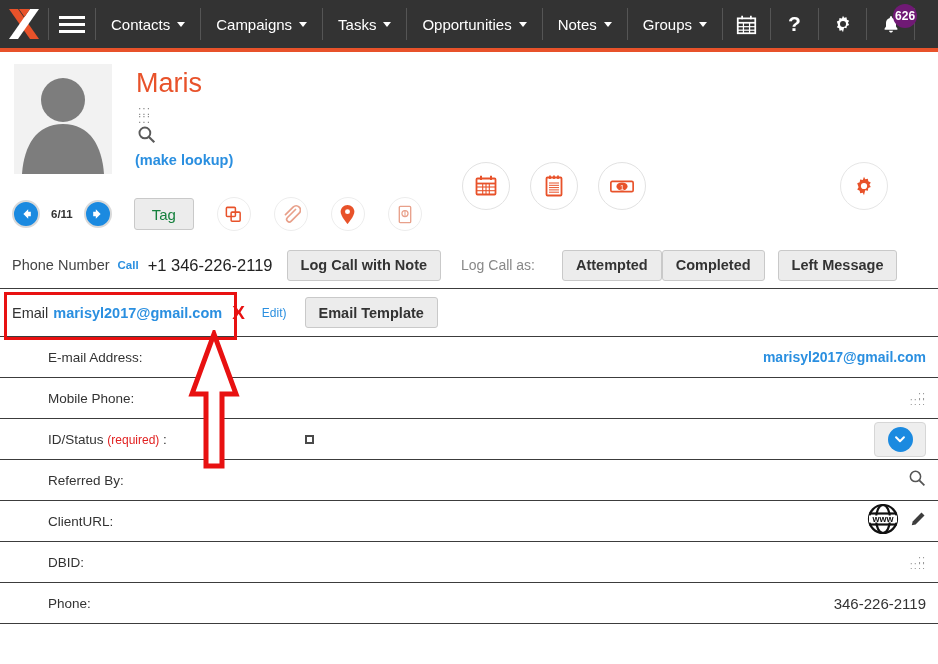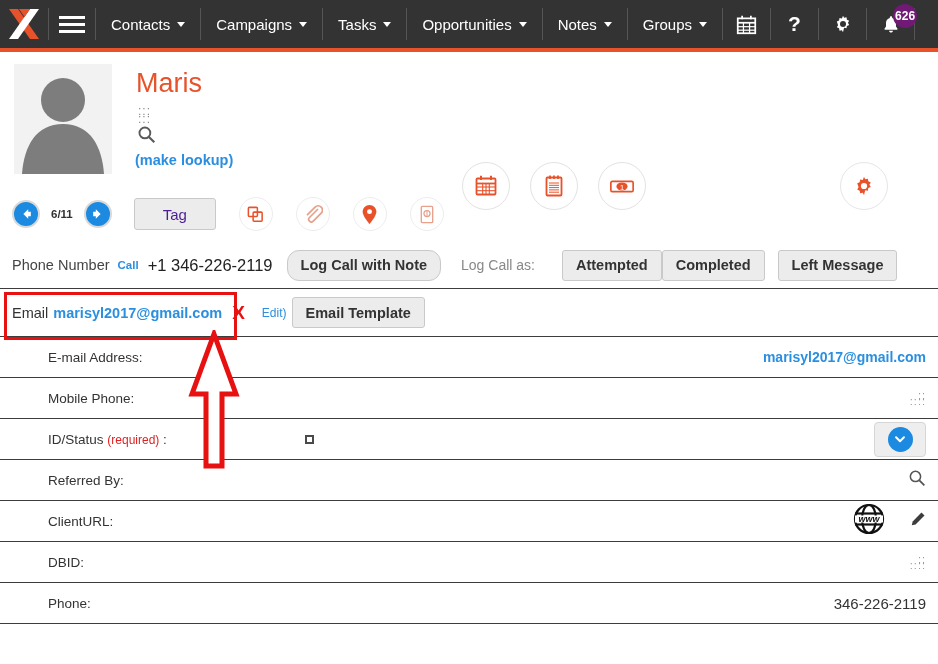--- a/index.html
+++ b/index.html
@@ -153,25 +153,25 @@
     cursor: pointer;
     flex: 0 0 auto;
   }
   .counter {
     font-size: 11.5px; font-weight: bold; color: #333;
     margin: 0 11px;
   }
   .tag-btn {
     margin-left: 22px;
     height: 32px;
-    padding: 0 28px;
+    padding: 0 17px;
     background: #ececec;
     border: 1px solid #c9c9c9;
     border-radius: 3px;
-    font-size: 15px; color: #4c1d95;
+    font-size: 15px; color: #15803d;
     display: flex; align-items: center;
     cursor: pointer;
   }
   .round-ico {
     width: 34px; height: 34px; border-radius: 50%;
     border: 1px solid #ededed;
     display: flex; align-items: center; justify-content: center;
     margin-left: 23px;
     background: #fff;
     cursor: pointer;
@@ -259,21 +259,21 @@
   .blue-circle {
     width: 25px; height: 25px; border-radius: 50%;
     background: #1b8ae0;
     display: flex; align-items: center; justify-content: center;
   }
   .sq-marker {
     position: absolute; left: 305px; top: 16px;
     width: 9px; height: 9px;
     border: 2px solid #4a4a4a;
   }
-  .url-icons { display: flex; align-items: center; gap: 24px; font-style: italic; }
+  .url-icons { display: flex; align-items: center; gap: 10px; }
 
   
   .anno-arrow {
     position: absolute;
     left: 186px; top: 330px;
     width: 56px; height: 140px;
     z-index: 20;
     pointer-events: none;
   }
 </style>
@@ -491,42 +491,42 @@
       <circle cx="9" cy="9" r="3.2" fill="none" stroke="#e8a08a" stroke-width="1.3"></circle>
       <line x1="9" y1="5.5" x2="9" y2="12.6" stroke="#e8a08a" stroke-width="1.1"></line>
     </svg>
   </div>
 </div>
 
 <div class="phonerow">
   <span class="lbl-gray">Phone Number</span>
   <span class="call-link">Call</span>
   <span class="phone-val">+1 346-226-2119</span>
-  <div class="btn-grey" style="margin-left:14px;border-radius:12px;">
+  <div class="btn-grey" style="margin-left:14px;">
     <span>Log Call with Note</span>
   </div>
   <span class="logcall-as">Log Call as:</span>
   <div class="btn-grey" style="margin-left:13px;">
     <span>Attempted</span>
   </div>
   <div class="btn-grey">
     <span>Completed</span>
   </div>
   <div class="btn-grey" style="margin-left:13px;">
     <span>Left Message</span>
   </div>
 </div>
 
 <div class="emailrow">
   <div class="red-box"></div>
   <span class="email-lbl">Email</span>
   <span class="email-addr">marisyl2017@gmail.com</span>
   <span class="red-x">X</span>
   <span class="edit-link">Edit)</span>
-  <div class="btn-grey" style="margin-left:5px;">
+  <div class="btn-grey" style="margin-left:18px;">
     <span>Email Template</span>
   </div>
 </div>
 
 <div class="frow">
   <span class="flabel">E-mail Address:</span>
   <span class="fval link">marisyl2017@gmail.com</span>
 </div>
 
 <div class="frow">

